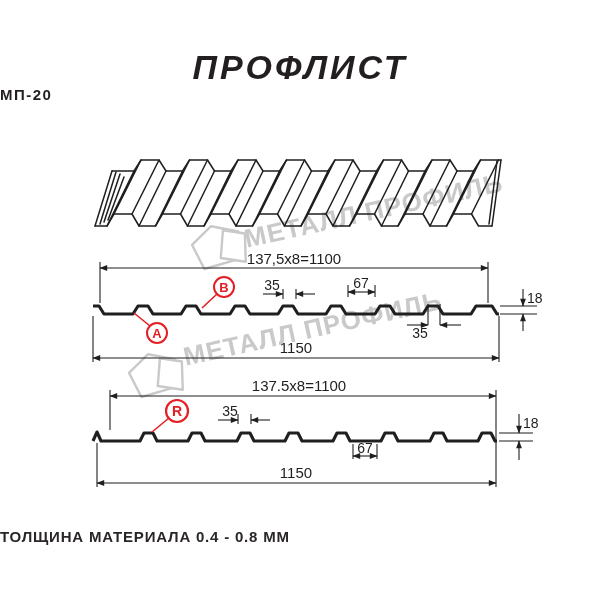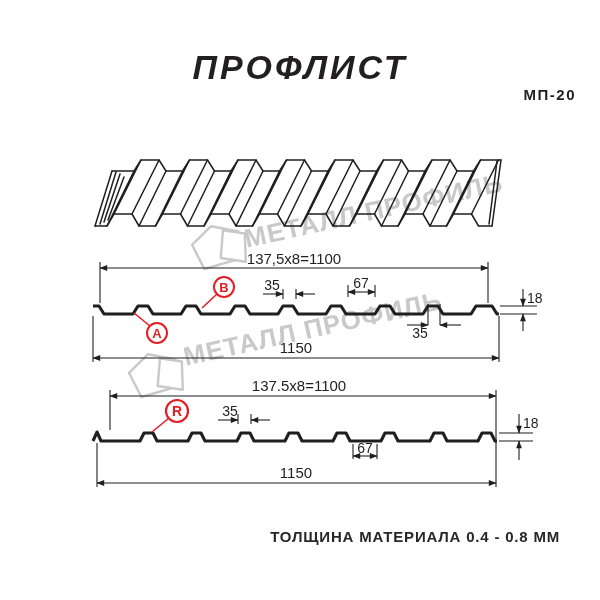--- a/index.html
+++ b/index.html
@@ -5,25 +5,25 @@
   html,body{margin:0;padding:0;}
   body{
     width:600px;height:600px;position:relative;background:#ffffff;
     font-family:"Liberation Sans", sans-serif; overflow:hidden;
   }
   .title{
     position:absolute;left:0;top:48px;width:600px;text-align:center;
     font-size:34px;font-weight:bold;letter-spacing:3px;color:#231f20;font-style:italic;
   }
   .subtitle{
-    position:absolute;left:0;top:86px;width:548px;text-align:right;
-    font-size:15px;font-weight:bold;letter-spacing:1.5px;color:#231f20;padding-left:28px;
+    position:absolute;left:0;top:86px;width:548px;text-align:left;
+    font-size:15px;font-weight:bold;letter-spacing:1.5px;color:#231f20;
   }
   .footer{
-    position:absolute;left:0;top:528px;width:560px;text-align:right;
+    position:absolute;left:0;top:528px;width:560px;text-align:left;
     font-size:15px;font-weight:bold;letter-spacing:0.8px;color:#2a2627;
   }
   .wm-text{
     position:absolute;color:#c9c9c9;font-weight:bold;font-size:26px;
     letter-spacing:1px;white-space:nowrap;transform:rotate(-12.5deg);
     transform-origin:0 50%;z-index:1;
   }
   .wm-logo{position:absolute;z-index:1;}
   #drawing{position:absolute;left:0;top:0;z-index:2;}
   .dim-txt{font-size:14px;fill:#1f1f1f;}

